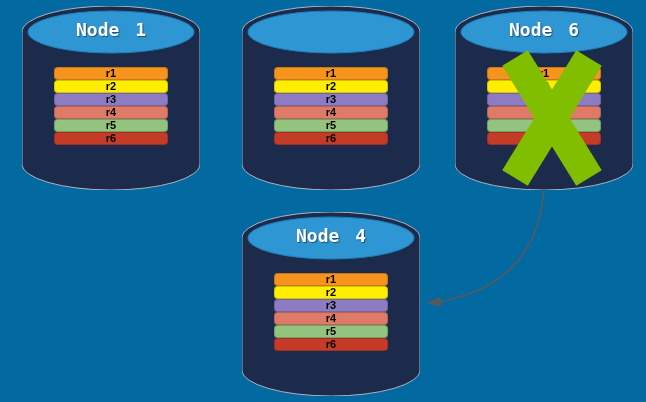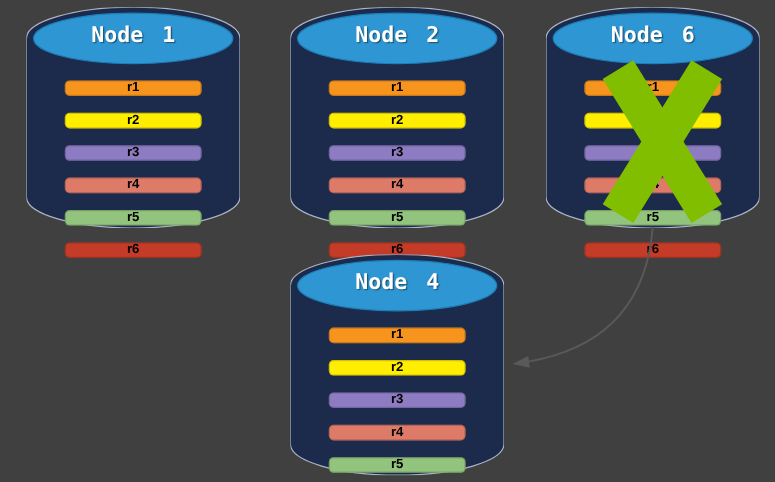--- a/index.html
+++ b/index.html
@@ -1,31 +1,31 @@
 <!DOCTYPE html>
 <html style="--cylinder-body: #1C2B4C; --cylinder-edge: #AAB4C4; --cylinder-top: #2E96D3; --cylinder-top-edge: #1C7FB8; --title-text: #FFFFFF; --record-text: #000000; --failure-x: #82BE00; --arrow: #595959;"><head>
 <meta charset="utf-8">
 <style>
   html,body { margin:0; padding:0; background:#ffffff; }
   .canvas {
-    position:relative; width:646px; height:402px; background:#404040;
+    position:relative; width:646px; height:402px; background:#0369a1;
     overflow:hidden; font-family:"Liberation Sans", sans-serif;
   }
   .node { position:absolute; width:178px; height:184px; }
   .node .cyl { position:absolute; left:0; top:0; width:178px; height:184px; }
   .node-title {
     position:absolute; left:0; right:0; top:13px; text-align:center;
     color:var(--title-text,#fff);
     font-family:"DejaVu Sans Mono", monospace;
     font-weight:bold; font-size:18px; word-spacing:5px;
     text-shadow:1px 1px 1px rgba(0,0,0,0.45);
   }
   .bars { position:absolute; left:32px; top:61px; width:114px; }
   .bar {
-    height:13px; margin-bottom:14px; border-radius:4px;
+    height:13px; margin-bottom:0; border-radius:4px;
     display:flex; align-items:center; justify-content:center;
     box-shadow: inset 0 0 0 1px rgba(0,0,0,0.18);
   }
   .bar span {
     font-family:"Liberation Sans", sans-serif;
     font-weight:bold; font-size:11px; line-height:13px;
     color:var(--record-text,#000);
   }
   .xmark { position:absolute; left:40px; top:44px; }
   .arrow-svg { position:absolute; left:415px; top:183px; }
@@ -61,21 +61,20 @@
           <span>r6</span>
         </div>
       </div>
   </div>
 
   <div class="node" style="left:242px;top:6px">
     <svg class="cyl" viewBox="0 0 178 184">
       <path d="M0,26 A89,26 0 0 1 178,26 L178,158 A89,26 0 0 1 0,158 Z" style="fill:var(--cylinder-body);stroke:var(--cylinder-edge);stroke-width:1"></path>
       <ellipse cx="89" cy="26" rx="83" ry="21" style="fill:var(--cylinder-top);stroke:var(--cylinder-top-edge);stroke-width:1"></ellipse>
     </svg>
-    <div class="node-title">Node 2</div>
     <div class="bars">
         <div class="bar" style="background: rgb(247, 148, 29);">
           <span>r1</span>
         </div>
         <div class="bar" style="background: rgb(255, 238, 0);">
           <span>r2</span>
         </div>
         <div class="bar" style="background: rgb(142, 124, 195);">
           <span>r3</span>
         </div>

